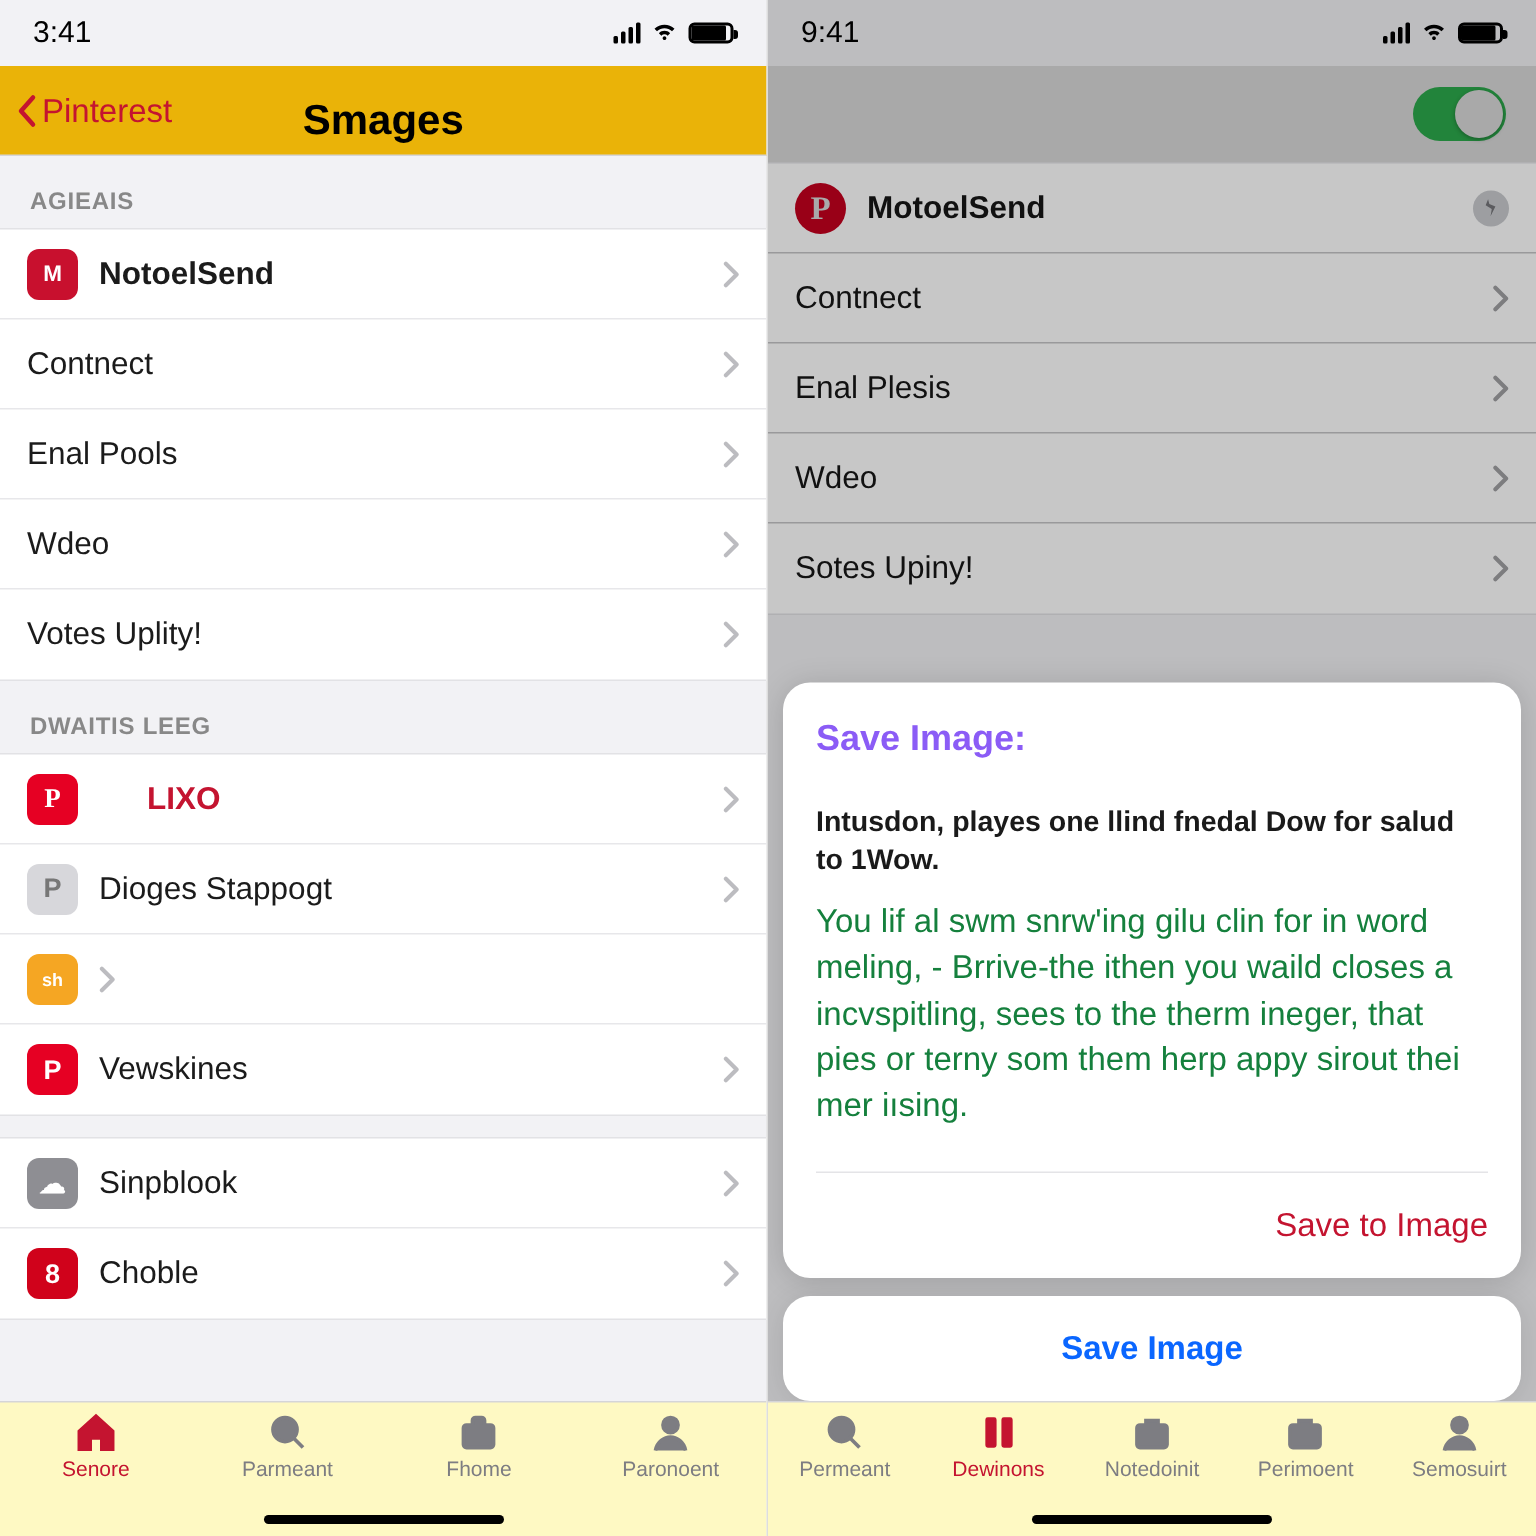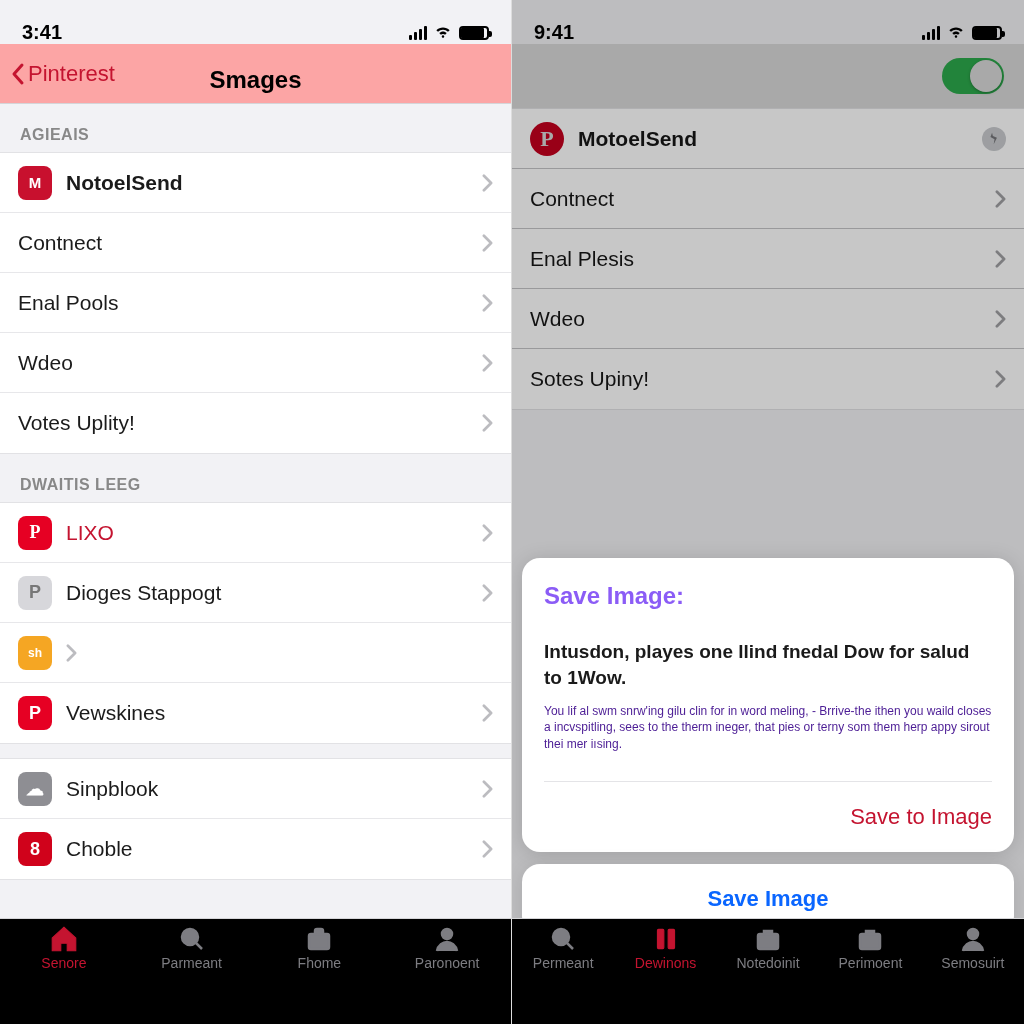--- a/index.html
+++ b/index.html
@@ -3,85 +3,85 @@
 <meta charset="utf-8">
 <style>
   * { box-sizing: border-box; margin: 0; padding: 0; font-family: -apple-system, "SF Pro Text", "Helvetica Neue", Arial, sans-serif; }
   body { background: #fff; width: 1024px; height: 1024px; overflow: hidden; display: flex; }
   .panel { position: relative; height: 1024px; background: #f2f2f5; overflow: hidden; }
   .panel.left  { width: 512px; border-right: 1px solid #ddd; }
   .panel.right { width: 512px; }
   .dimmer { position: absolute; inset: 0; background: rgba(0,0,0,0.22); z-index: 5; }
 
   
-  .statusbar { height: 44px; display: flex; align-items: flex-end; justify-content: space-between; padding: 0 22px; font-size: 20px; font-weight: 700; }
+  .statusbar { height: 44px; display: flex; align-items: center; justify-content: space-between; padding: 0 22px; font-size: 20px; font-weight: 400; }
   .statusbar .indicators { display: flex; align-items: center; gap: 6px; }
   .bars { display: flex; align-items: flex-end; gap: 2px; height: 14px; }
   .bars span { width: 3px; background: #000; border-radius: 1px; }
   .bars span:nth-child(1){height:5px}.bars span:nth-child(2){height:8px}.bars span:nth-child(3){height:11px}.bars span:nth-child(4){height:14px}
   .wifi svg { width: 20px; height: 16px; }
   .battery { width: 30px; height: 14px; border: 2px solid #000; border-radius: 4px; position: relative; }
   .battery::after { content:""; position:absolute; right:-5px; top:3px; width:3px; height:6px; background:#000; border-radius:0 2px 2px 0; }
   .battery i { display:block; background:#000; width: 90%; height:100%; border-radius:1px; }
 
   
-  .navbar { height: 60px; display:flex; align-items:center; padding: 0 10px; border-bottom: 1px solid #d5d5d8; background:#fca5a5; position:relative;text-align:right; }
+  .navbar { height: 60px; display:flex; align-items:center; padding: 0 10px; border-bottom: 1px solid #d5d5d8; background:#eab308; position:relative;text-align:right; }
   .nav-back { display:flex; align-items:center; color:#c41430; font-size: 22px; font-weight:500; gap:2px; }
   .nav-back svg { width:16px; height:24px; }
-  .nav-title { position:absolute; left:50%; transform:translateX(-50%); font-size: 24px; font-weight:700;margin-top:12px; }
+  .nav-title { position:absolute; left:50%; transform:translateX(-50%); font-size: 28px; font-weight:700;margin-top:12px; }
   .nav-action { margin-left:auto; color:#c41430; font-size:22px; font-weight:500; display:flex; align-items:center; gap:6px; }
   .nav-action .glyph { width:22px; height:22px; border:2px solid #c41430; border-radius:4px; position:relative; display:inline-flex; align-items:center; justify-content:center; font-size:12px; }
 
   
   .content { height: 835px; overflow:hidden; }
   .section-header { font-size: 16px; color:#888; font-weight:600; padding: 22px 20px 8px; letter-spacing: .5px; }
   .group { background:#fff; border-top:1px solid #e2e2e5; border-bottom:1px solid #e2e2e5; }
   .row { display:flex; align-items:center; height: 60px; padding: 0 18px; border-bottom:1px solid #e7e7ea; font-size:21px; color:#1b1b1b; }
   .group .row:last-child { border-bottom:none; }
   .row .label { flex:1; }
   .row .icon { width:34px; height:34px; border-radius:8px; margin-right:14px; display:inline-flex; align-items:center; justify-content:center; color:#fff; font-weight:700; font-size:18px; }
   .row svg.chev { width:11px; height:18px; }
   .row svg.chev path { stroke:#bcbcc0; stroke-width:3; fill:none; stroke-linecap:round; stroke-linejoin:round; }
 
   
   .toggle-wrap { background:#fff; height: 64px; display:flex; align-items:center; justify-content:flex-end; padding:0 20px; }
   .switch { width:62px; height:36px; border-radius:36px; background:#34c759; position:relative; }
   .switch .knob { position:absolute; top:2px; right:2px; width:32px; height:32px; border-radius:50%; background:#fff; box-shadow:0 1px 3px rgba(0,0,0,.3); }
 
   
-  .tabbar { position:absolute; bottom:0; left:0; right:0; height:106px; background:#000000; border-top:1px solid #d5d5d8; display:flex; padding-top:6px; }
+  .tabbar { position:absolute; bottom:0; left:0; right:0; height:90px; background:#fef9c3; border-top:1px solid #d5d5d8; display:flex; padding-top:6px; }
   .tab { flex:1; display:flex; flex-direction:column; align-items:center; gap:2px; font-size:14px; color:#7d7d82; }
   .tab.active { color:#c41430; }
   .tab svg { width:30px; height:28px; }
   .tab svg * { stroke: currentColor; fill: currentColor; }
   .home-indicator { position:absolute; bottom:8px; left:50%; transform:translateX(-50%); width:160px; height:6px; background:#000; border-radius:3px; }
 
   
   .sheet-container { position:absolute; left:0; right:0; bottom:90px; z-index:10; padding:0 10px; }
   .sheet { background:#fff; border-radius:18px; padding: 24px 22px 0; box-shadow:0 2px 20px rgba(0,0,0,.15); }
   .sheet-title { color:#8b5cf6; font-size:24px; font-weight:700; margin-bottom:29px; }
   .sheet-strong { font-size:19px; font-weight:600; color:#1a1a1a; margin-bottom:12px; line-height:1.35; }
-  .sheet-body { font-size:12px; color:#4c1d95; line-height:1.4; margin-bottom:28px; }
+  .sheet-body { font-size:22px; color:#15803d; line-height:1.4; margin-bottom:28px; }
   .sheet-action { border-top:1px solid #e4e4e7; text-align:right; padding:22px 0; color:#c41430; font-size:22px; font-weight:400; }
   .sheet2 { background:#fff; border-radius:18px; margin-top:12px; text-align:center; padding:22px 0; color:#0a66ff; font-size:22px; font-weight:600; box-shadow:0 2px 20px rgba(0,0,0,.1); }
 
   
   .ic-red { background:#c8102e; border-radius:50%; }
   .ic-pink { background:#e60023; border-radius:10px; }
   .ic-grey { background:#d7d7db; border-radius:8px; }
   .ic-orange { background:#f5a623; border-radius:8px; }
   .ic-prnd { background:#e60023; border-radius:50%; }
   .ic-cloud { background:#8e8e93; border-radius:10px; }
   .ic-redsq { background:#d0021b; border-radius:10px; }
 
   .pin-logo { width:34px; height:34px; border-radius:50%; background:#e60023; display:inline-flex; align-items:center; justify-content:center; margin-right:14px; }
   .pin-logo span { color:#fff; font-family: Georgia, serif; font-weight:700; font-size:22px; }
   .muted-badge { width:24px; height:24px; border-radius:50%; background:#eceff3; display:inline-flex; align-items:center; justify-content:center; }
   .muted-badge svg { width:13px; height:13px; }
-  .red-text { color:#c41430; font-weight:400; }
+  .red-text { color:#c41430; font-weight:700;margin-left:32px; }
   .orange-text { color:#d28a16; font-weight:500; }
   .dim .row, .dim .section-header, .dim .toggle-wrap { filter: brightness(.85); }
 </style>
 </head>
 <body>
 
 <div class="panel left">
   <div class="statusbar">
     <span>3:41</span>
     <div class="indicators">

